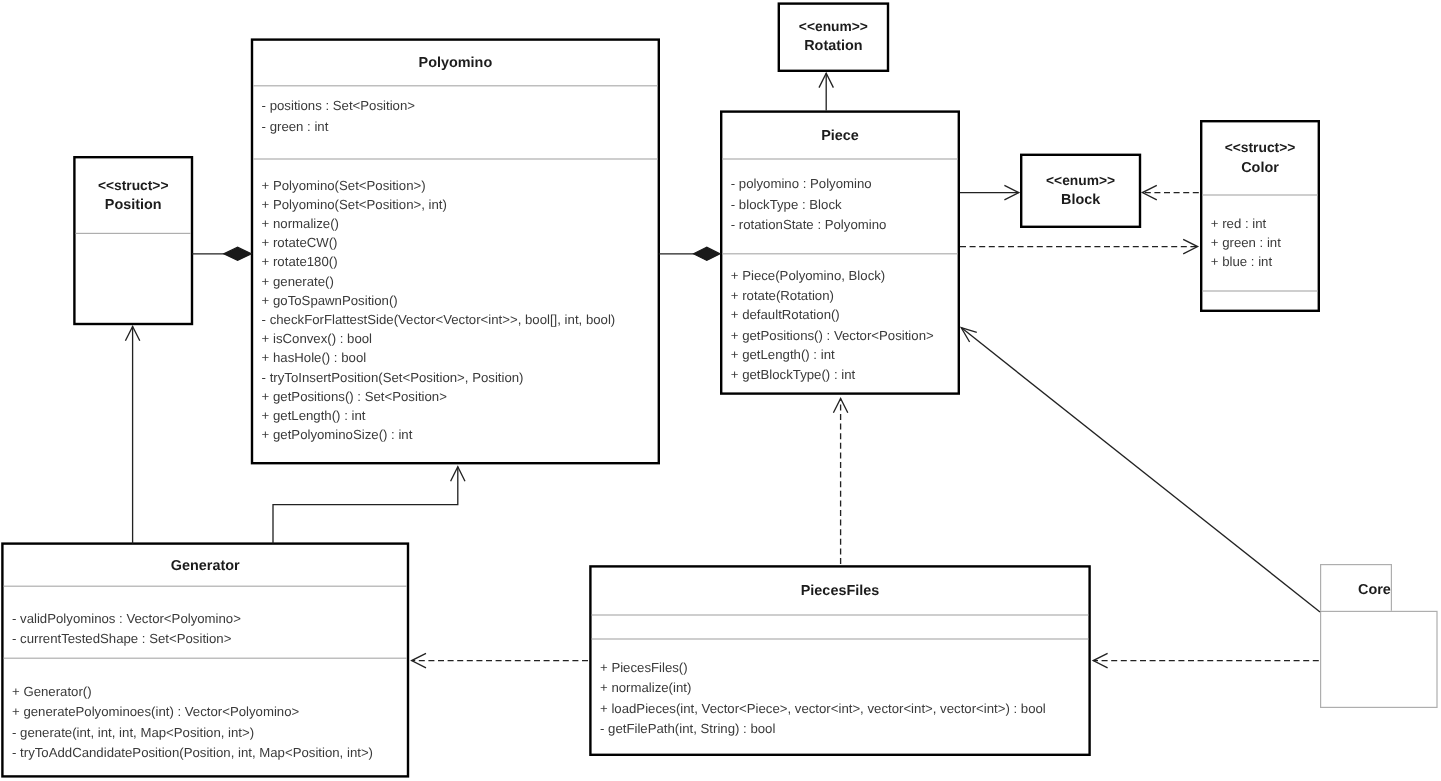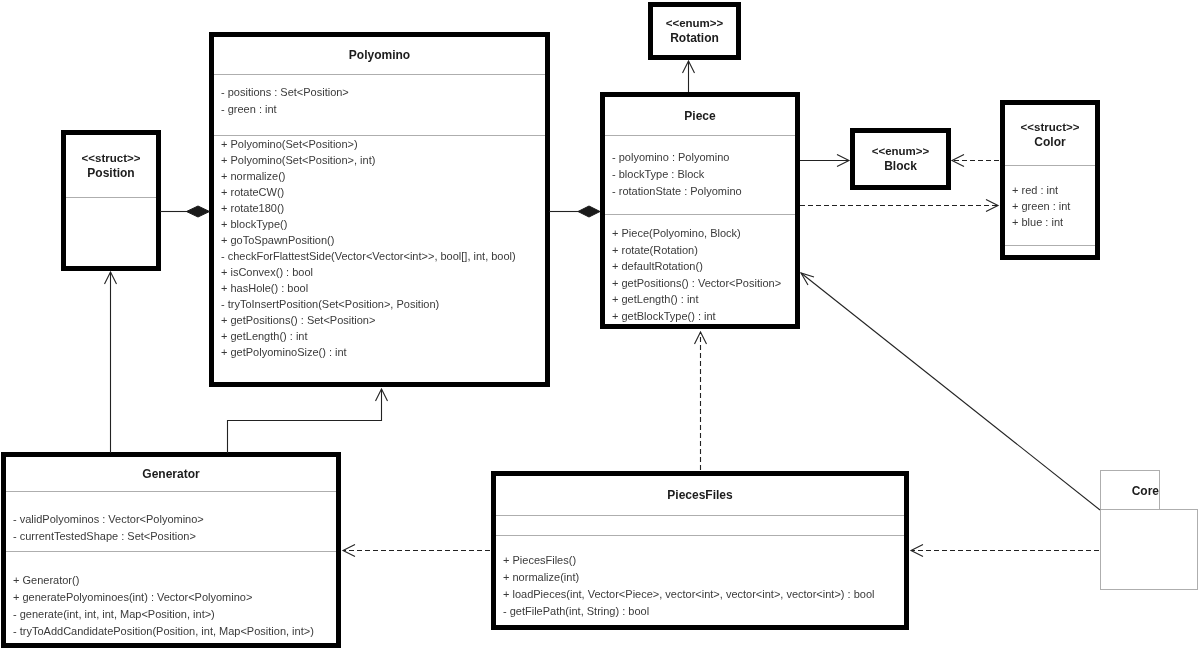--- a/index.html
+++ b/index.html
@@ -1,20 +1,20 @@
 <!DOCTYPE html>
 <html><head>
 <meta charset="utf-8">
 <style>
   * { margin:0; padding:0; box-sizing:border-box; }
   html,body { background:#ffffff; }
   body { font-family:"Liberation Sans", sans-serif; }
   .canvas { position:relative; width:1201px; height:651px; background:#ffffff; overflow:hidden; }
   .edges { position:absolute; left:0; top:0; pointer-events:none; }
-  .box { position:absolute; background:#ffffff; border:5px solid #000000; display:flex; flex-direction:column; }
+  .box { position:absolute; background:#ffffff; border:2px solid #000000; display:flex; flex-direction:column; }
   .title {
     flex:0 0 auto; display:flex; flex-direction:column; align-items:center; justify-content:center;
     font-weight:bold; font-size:12px; color:#1c1c1c; line-height:15px;
   }
   .stereo { font-size:11.5px; }
   .attrs, .methods { border-top:1px solid #aeaeae; overflow:hidden; }
   .methods { flex:1 1 auto; }
   .member { font-size:11px; color:#3a3a3a; padding-left:7px; white-space:nowrap; }
   .pkg-tab { position:absolute; background:#fff; border:1px solid #aeaeae; border-bottom:none;
              display:flex; align-items:center; justify-content:flex-end;
@@ -29,27 +29,27 @@
 <body>
 
 <div class="canvas">
 
   <div class="box" style="left:209px;top:32px;width:341px;height:355px">
     <div class="title" style="height:37px">Polyomino</div>
     <div class="attrs" style="height:61px;padding-top:9px;line-height:17px">
         <div class="member">- positions : Set&lt;Position&gt;</div>
         <div class="member">- green : int</div>
       </div>
-    <div class="methods" style="line-height:16px">
+    <div class="methods" style="padding-top:14px;line-height:16px">
         <div class="member">+ Polyomino(Set&lt;Position&gt;)</div>
         <div class="member">+ Polyomino(Set&lt;Position&gt;, int)</div>
         <div class="member">+ normalize()</div>
         <div class="member">+ rotateCW()</div>
         <div class="member">+ rotate180()</div>
-        <div class="member">+ blockType()</div>
+        <div class="member">+ generate()</div>
         <div class="member">+ goToSpawnPosition()</div>
         <div class="member">- checkForFlattestSide(Vector&lt;Vector&lt;int&gt;&gt;, bool[], int, bool)</div>
         <div class="member">+ isConvex() : bool</div>
         <div class="member">+ hasHole() : bool</div>
         <div class="member">- tryToInsertPosition(Set&lt;Position&gt;, Position)</div>
         <div class="member">+ getPositions() : Set&lt;Position&gt;</div>
         <div class="member">+ getLength() : int</div>
         <div class="member">+ getPolyominoSize() : int</div>
       </div>
   </div>

